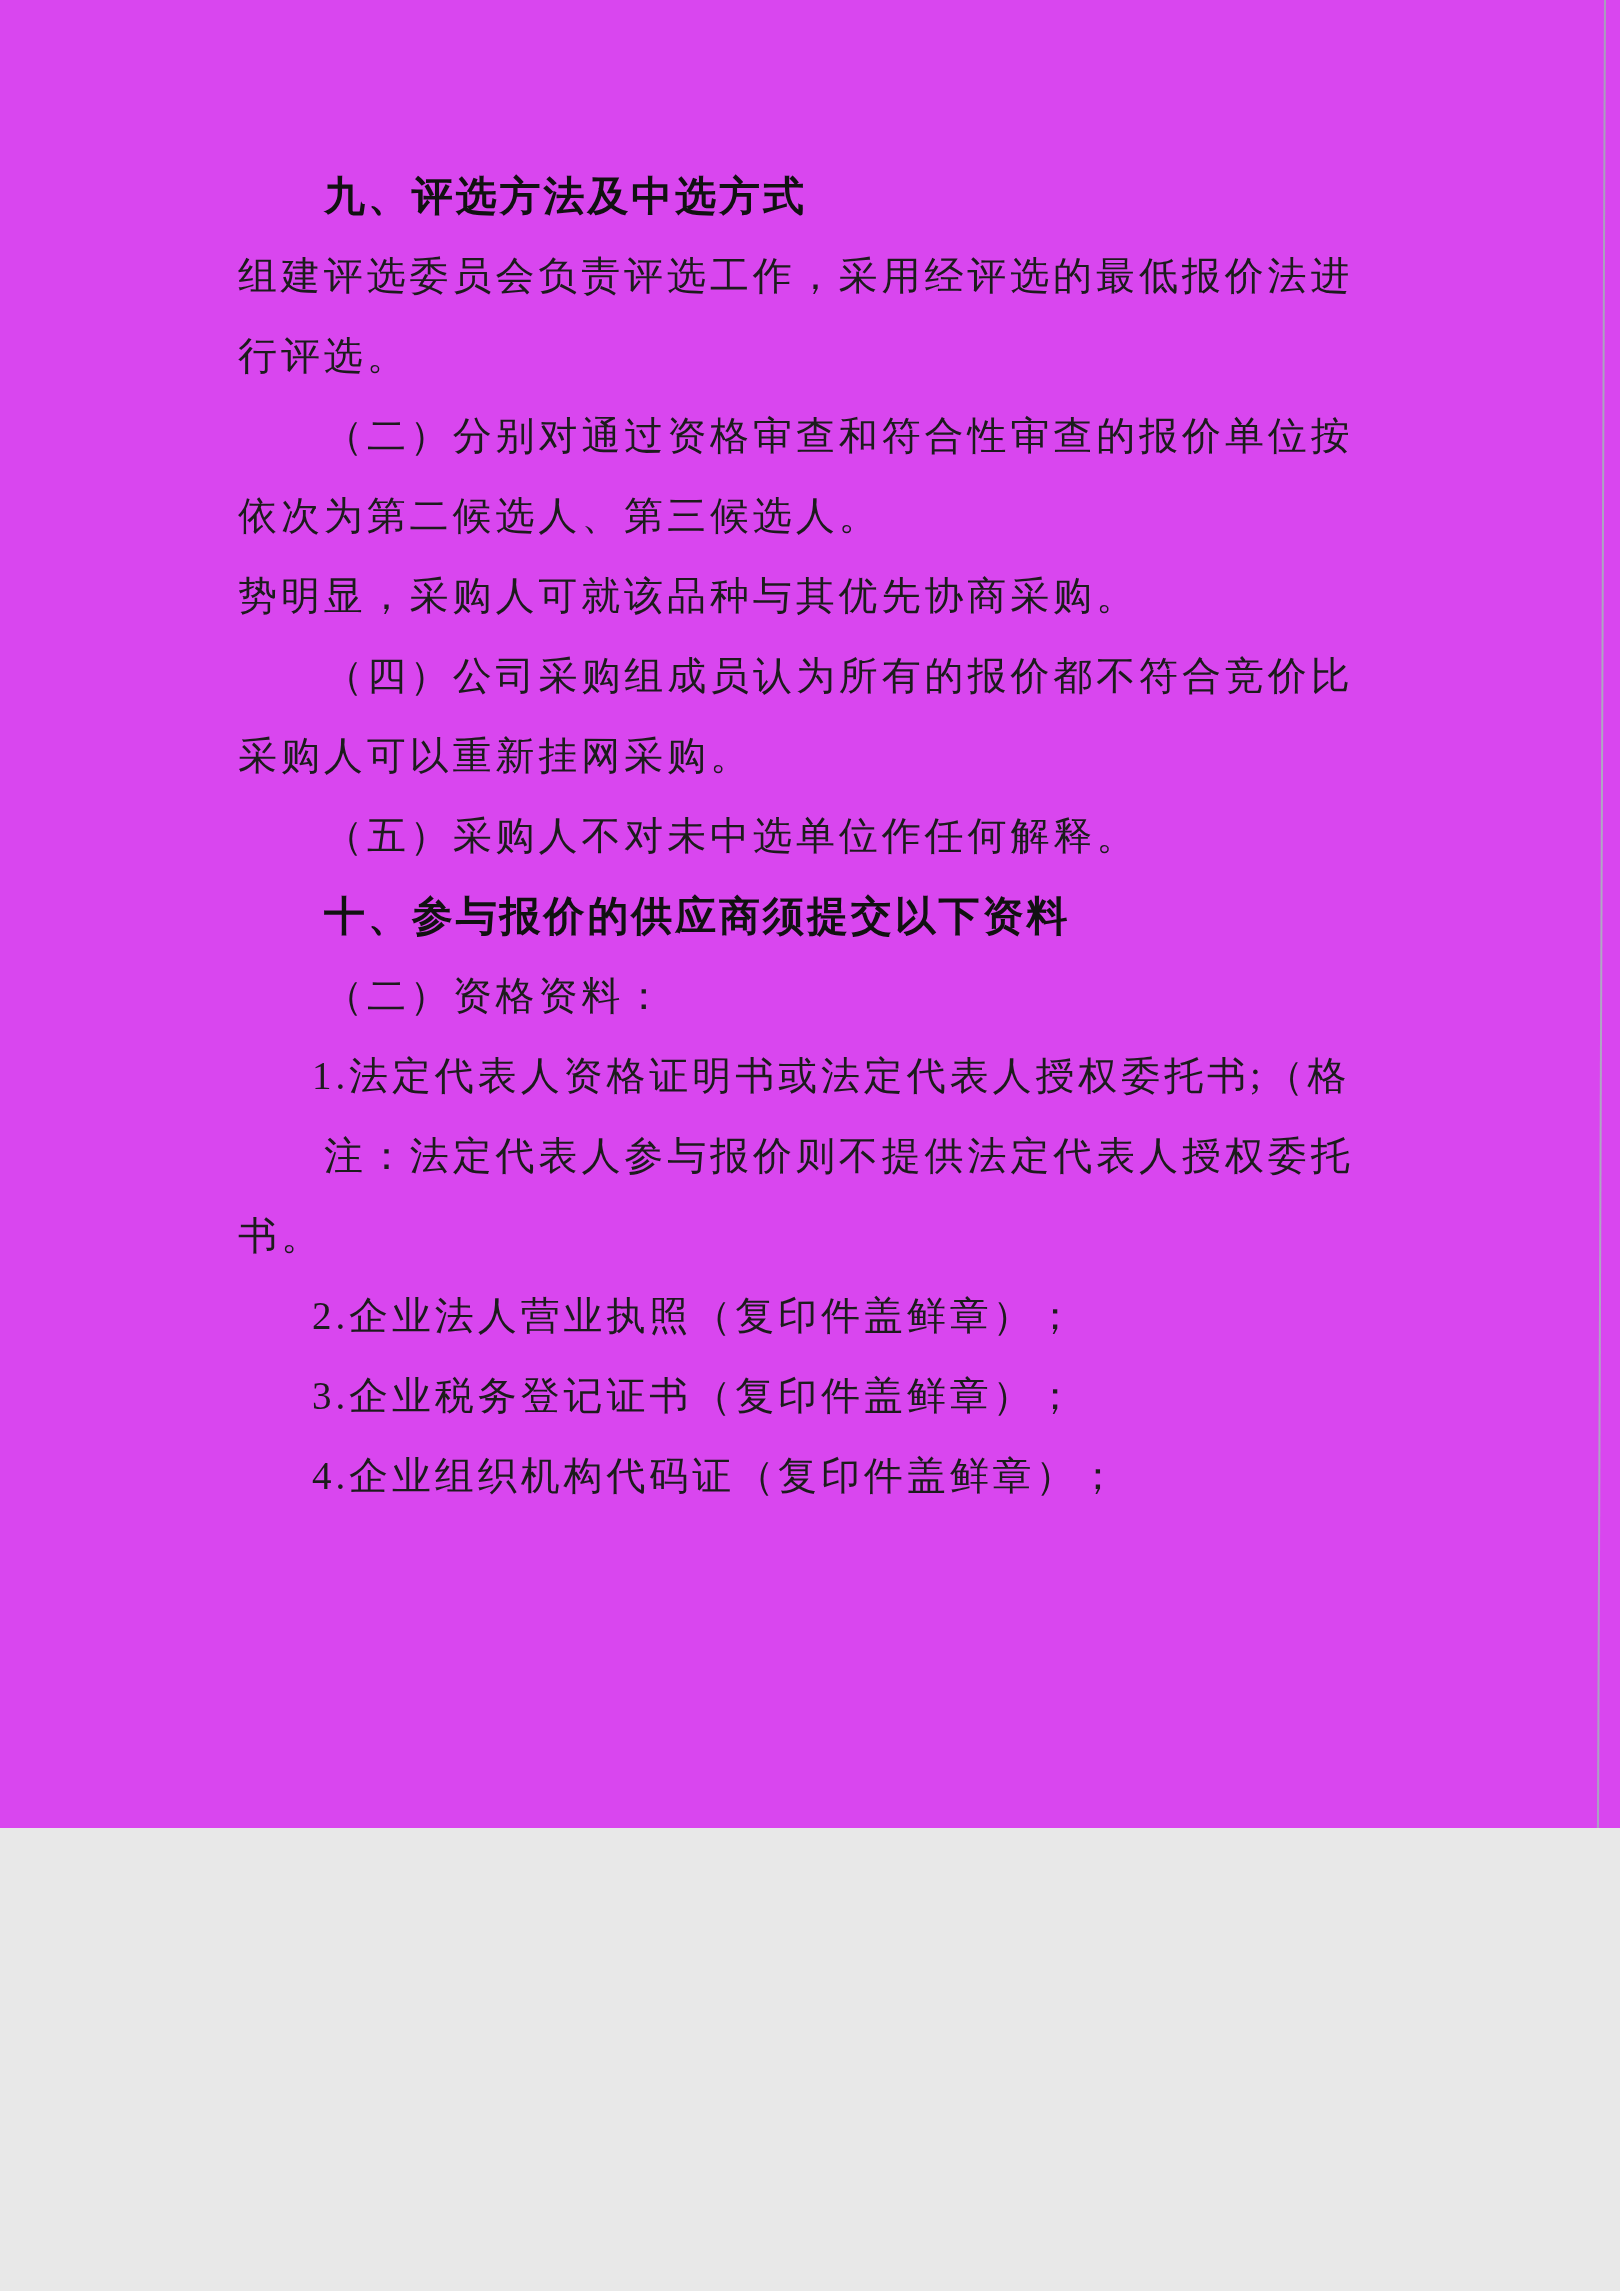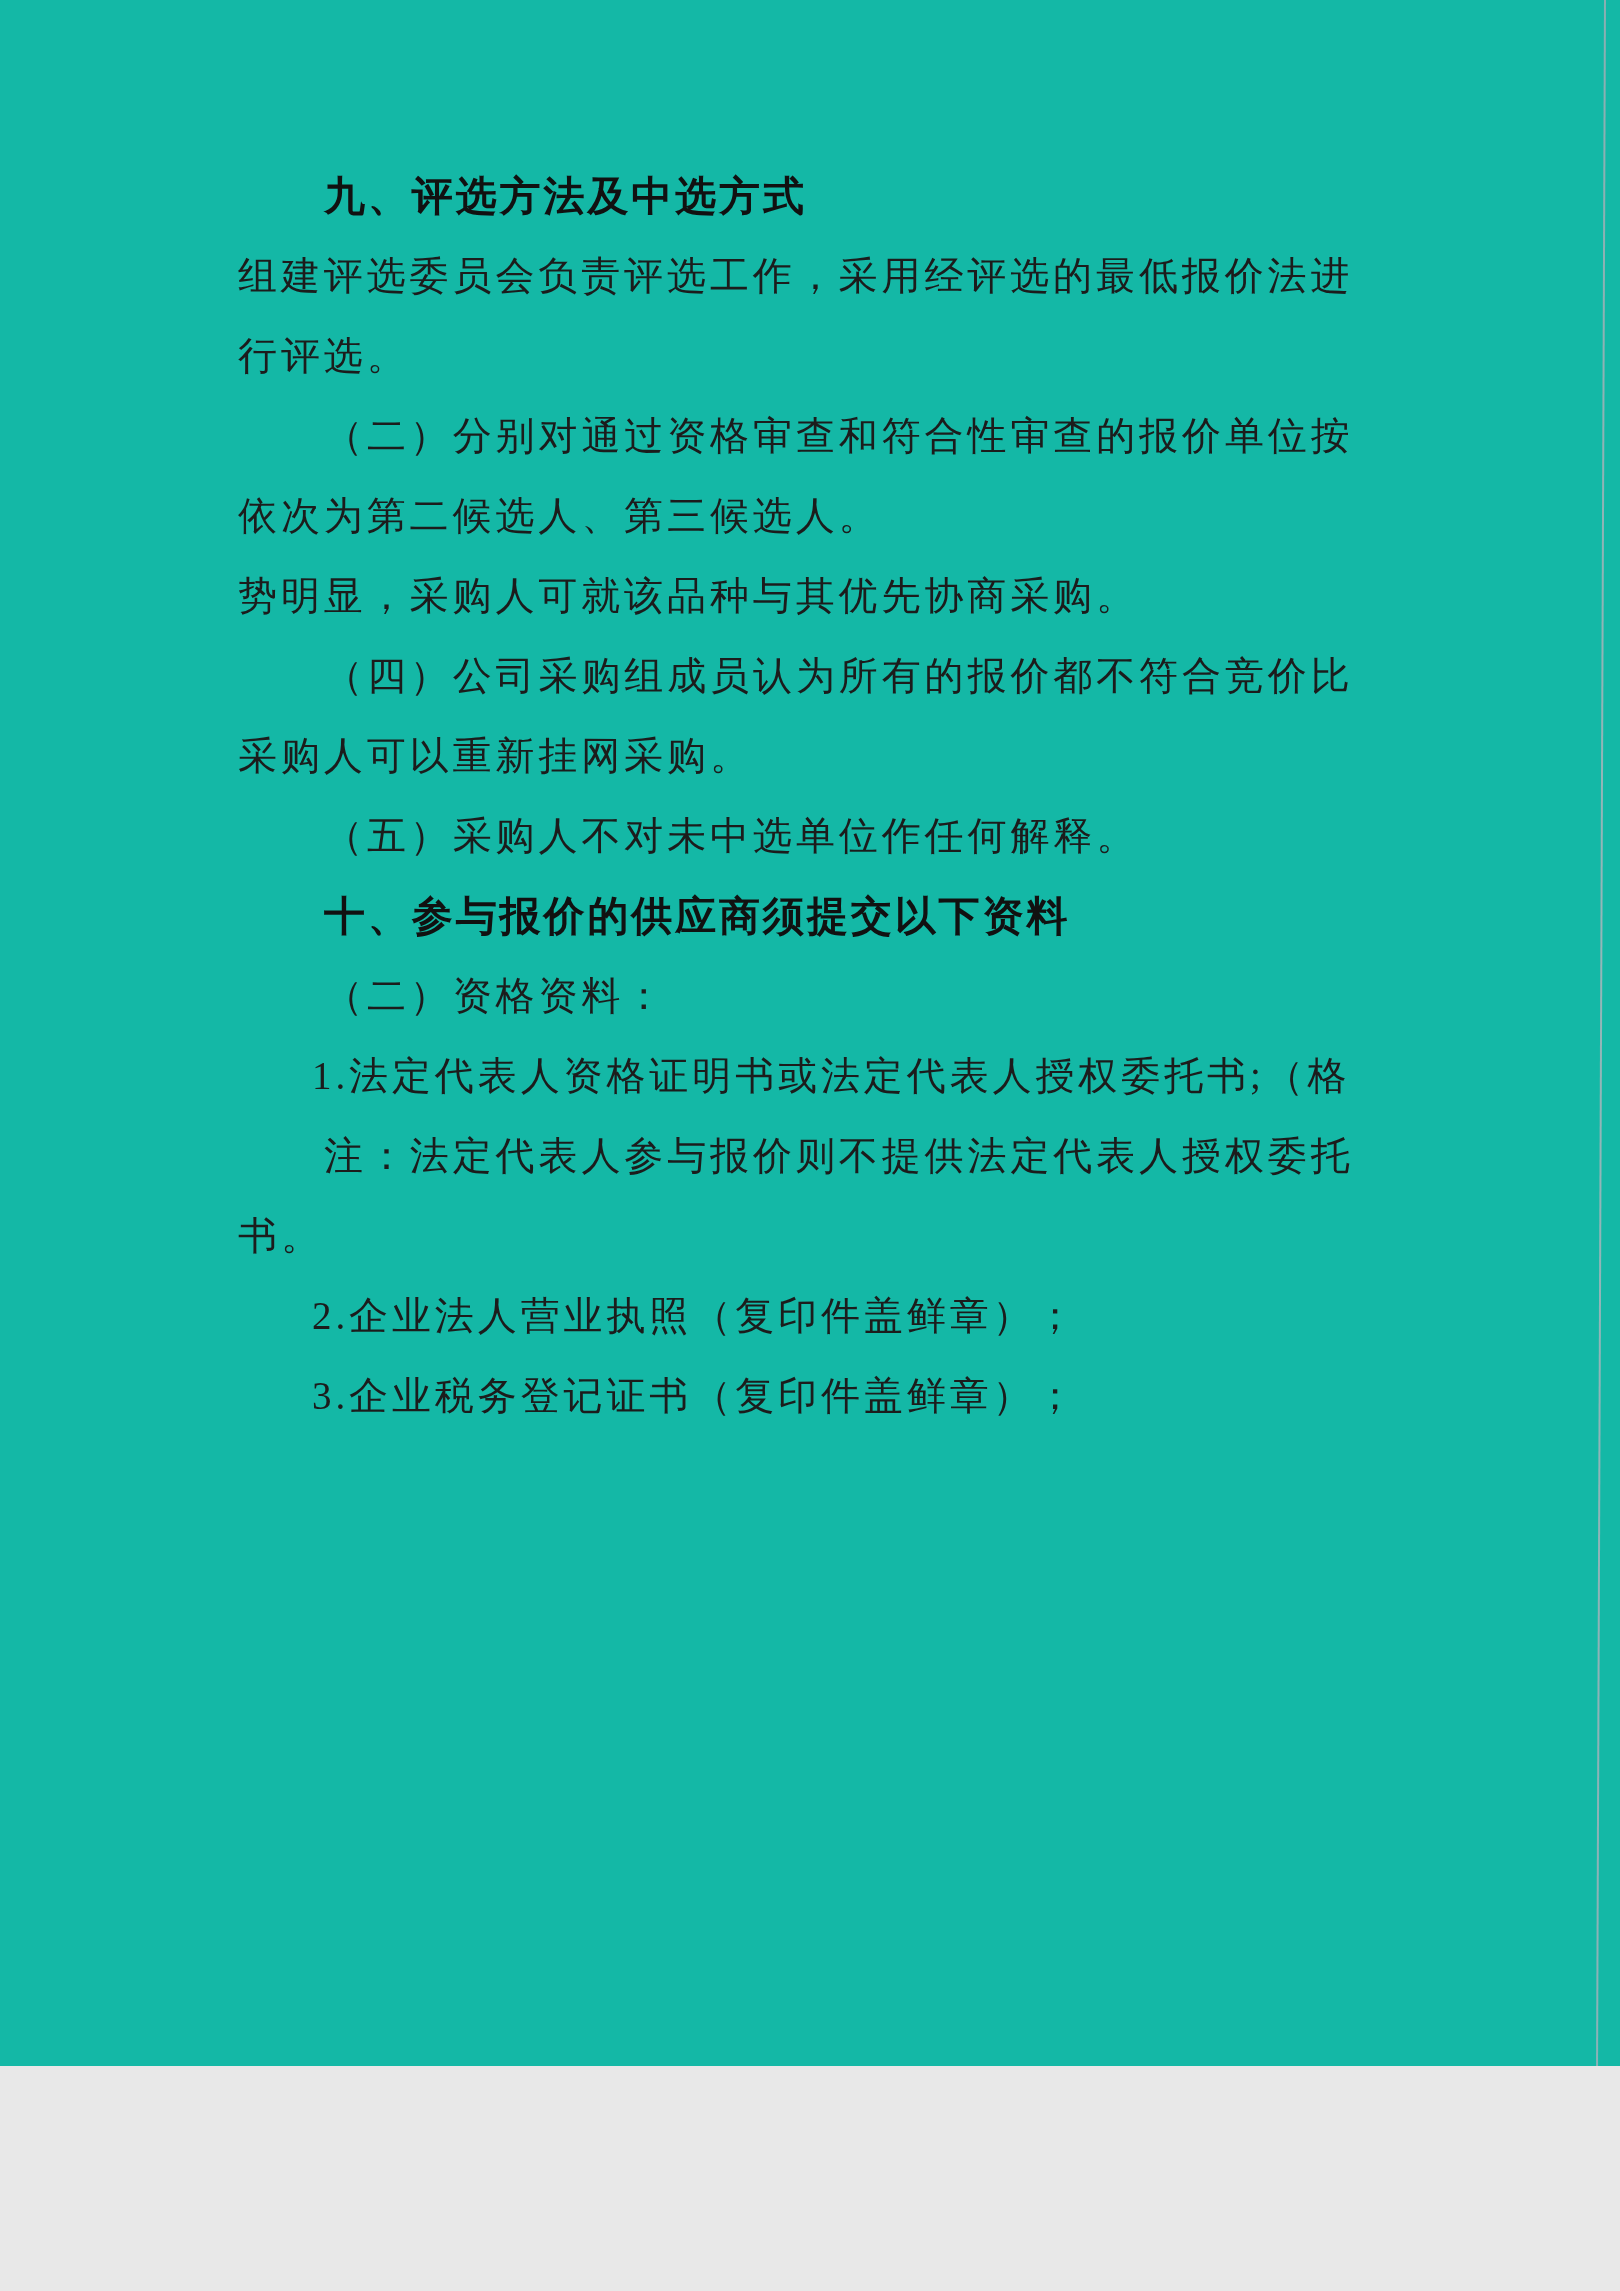--- a/index.html
+++ b/index.html
@@ -3,22 +3,22 @@
 <meta charset="utf-8">
 <style>
   html, body {
     margin: 0;
     padding: 0;
     background: #e8e8e8;
   }
   .page {
     position: relative;
     width: 1620px;
-    height: 2066px;
-    background: #14b8a6;
+    height: 1828px;
+    background: #d946ef;
     overflow: hidden;
     font-family: "Liberation Serif", "DejaVu Serif", serif;
     color: #1c1c1c;
   }
   .content {
     position: absolute;
     left: 238px;
     top: 156px;
     width: 1142px;
   }
@@ -67,16 +67,17 @@
     <div class="line indent">（四）公司采购组成员认为所有的报价都不符合竞价比</div>
     <div class="line">采购人可以重新挂网采购。</div>
     <div class="line indent">（五）采购人不对未中选单位作任何解释。</div>
     <div class="line bold indent">十、参与报价的供应商须提交以下资料</div>
     <div class="line indent">（二）资格资料：</div>
     <div class="line num-indent">1.法定代表人资格证明书或法定代表人授权委托书;（格</div>
     <div class="line indent">注：法定代表人参与报价则不提供法定代表人授权委托</div>
     <div class="line">书。</div>
     <div class="line num-indent">2.企业法人营业执照（复印件盖鲜章）；</div>
     <div class="line num-indent">3.企业税务登记证书（复印件盖鲜章）；</div>
+    <div class="line num-indent">4.企业组织机构代码证（复印件盖鲜章）；</div>
   </div>
   <div class="scan-line"></div>
 </div>
 
 
 </body></html>

